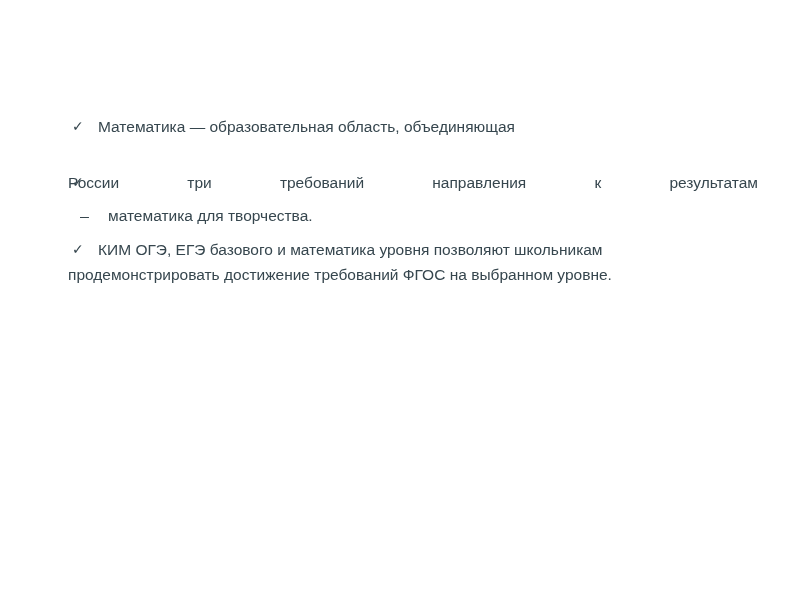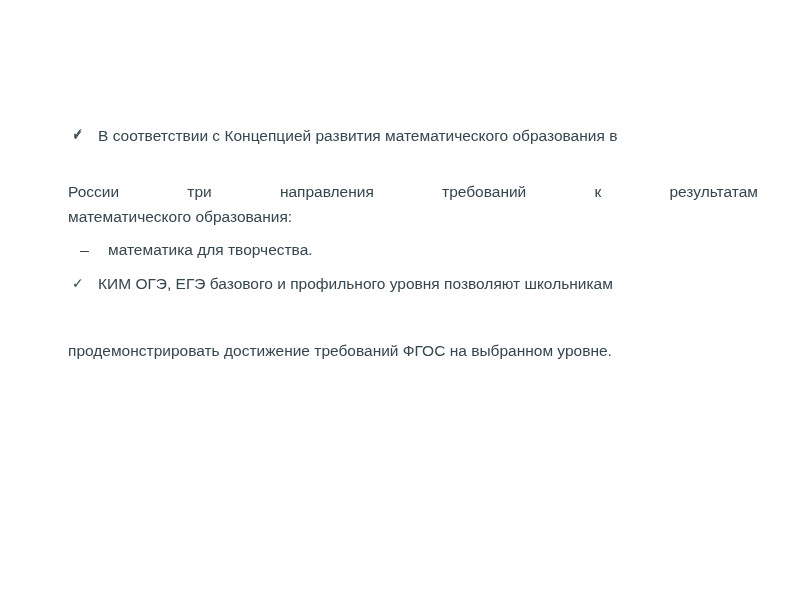--- a/index.html
+++ b/index.html
@@ -113,67 +113,65 @@
     position: relative;
     margin-top: 9px;
   }
   .p3-line1 {
     padding-left: 30px;
     white-space: nowrap;
   }
   .p3-line2 {
     padding-left: 0px;
     white-space: nowrap;
-    margin-top: 42px;
   }
 </style>
 </head>
 <body>
 
 <div id="slide">
 
   <div id="content-block">
 
     <div class="bullet-para">
       <div class="p1-line1">
         <span class="check-mark">✓</span>
+        <span>Математика — образовательная область, объединяющая</span>
       </div>
     </div>
 
     <div class="bullet-para p2-wrap">
       <div class="p2-line1">
         <span class="check-mark">✓</span>
-        <span>В соответствии с Концепцией развития математического образования в</span>
       </div>
       <div class="p2-line2">
         <span>России</span>
         <span>три</span>
+        <span>требований</span>
         <span>направления</span>
-        <span>требований</span>
         <span>к</span>
         <span>результатам</span>
       </div>
-      <div class="p2-line3">математического образования:</div>
     </div>
 
     <div class="dash-list">
       <div class="dash-item">
         <span class="dash-mark">–</span>
       </div>
       <div class="dash-item">
         <span class="dash-mark">–</span>
       </div>
       <div class="dash-item">
         <span class="dash-mark">–</span>
         <span>математика для творчества.</span>
       </div>
     </div>
 
     <div class="bullet-para p3-wrap">
       <div class="p3-line1">
         <span class="check-mark">✓</span>
-        <span>КИМ ОГЭ, ЕГЭ базового и профильного уровня позволяют школьникам</span>
+        <span>КИМ ОГЭ, ЕГЭ базового и математика уровня позволяют школьникам</span>
       </div>
       <div class="p3-line2">продемонстрировать достижение требований ФГОС на выбранном уровне.</div>
     </div>
 
   </div>
 </div>
 
 </body></html>

